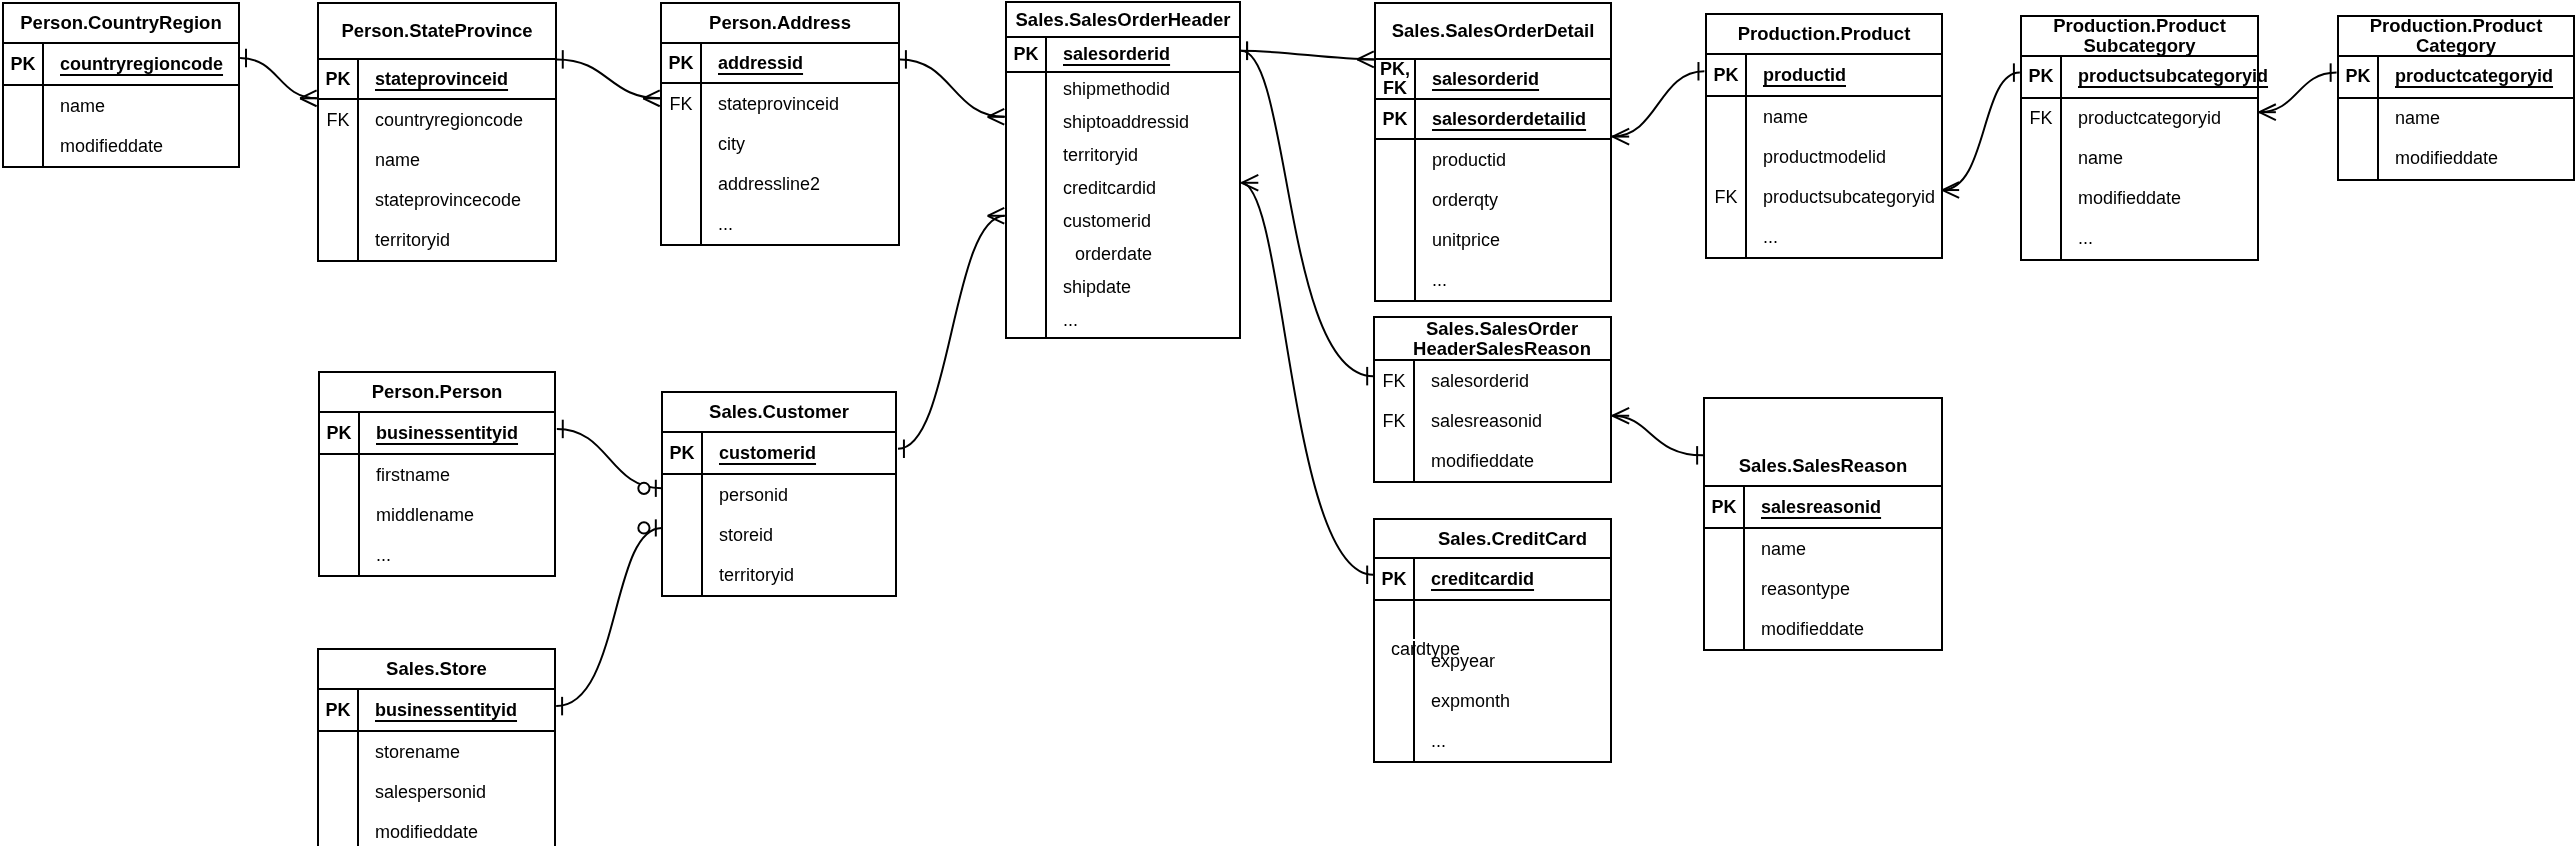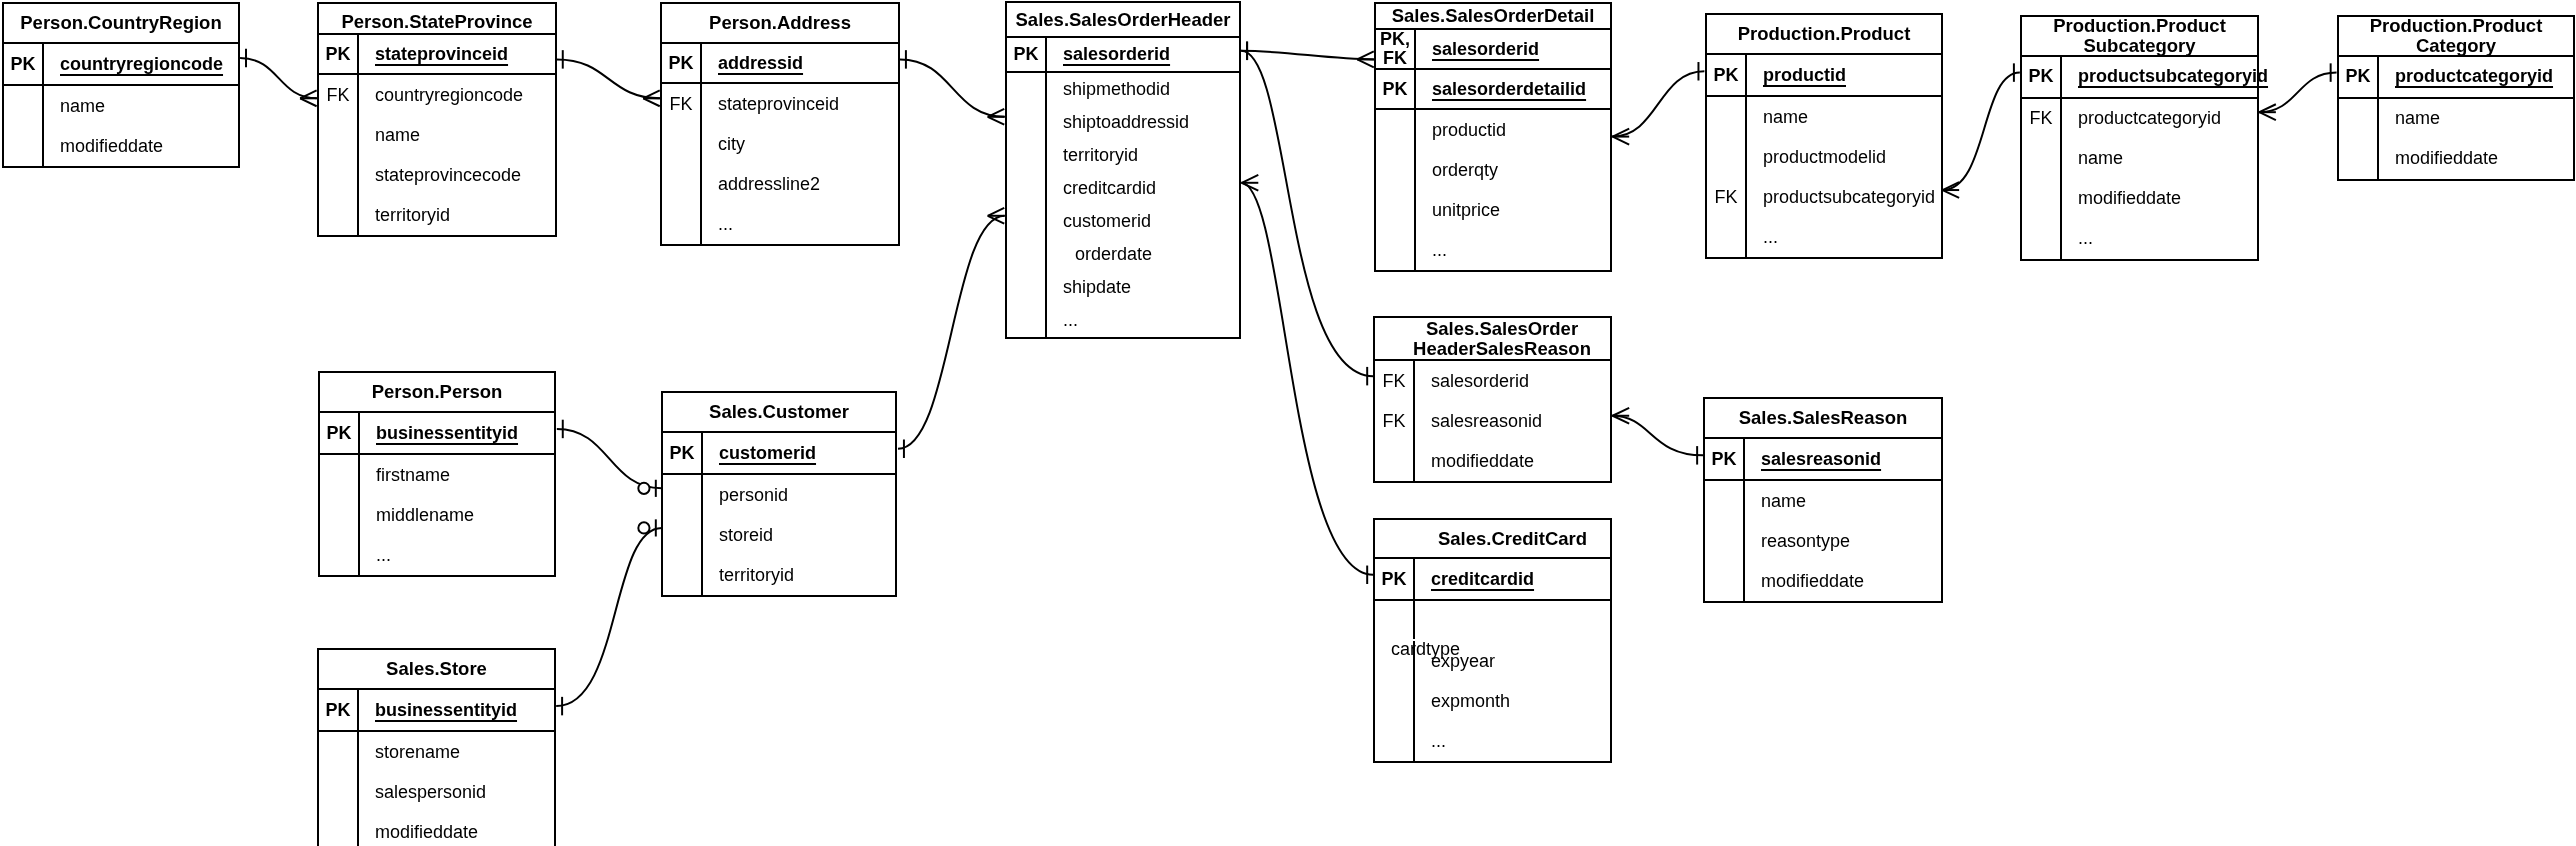--- a/index.html
+++ b/index.html
@@ -142,21 +142,21 @@
           <span class="key"></span>
           <span class="fname">name</span>
         </div>
         <div class="row" style="height: 40px;">
           <span class="key"></span>
           <span class="fname">modifieddate</span>
         </div>
       </div>
     </div>
     <div class="tbl" style="left: 317px; top: 2px; width: 236px;">
-      <div class="ttl" style="height: 23px; margin-top: 6px;">Person.StateProvince</div>
+      <div class="ttl" style="height: 54px;">Person.StateProvince</div>
       <div class="sec">
         <div class="row" style="height: 38px;">
           <span class="key bold">PK</span>
           <span class="fname pk">stateprovinceid</span>
         </div>
       </div>
       <div class="sec">
         <div class="row" style="height: 40px;">
           <span class="key">FK</span>
           <span class="fname">countryregioncode</span>
@@ -239,21 +239,21 @@
           <span class="key"></span>
           <span class="fname">shipdate</span>
         </div>
         <div class="row" style="height: 33px;">
           <span class="key"></span>
           <span class="fname">...</span>
         </div>
       </div>
     </div>
     <div class="tbl" style="left: 1374px; top: 2px; width: 234px;">
-      <div class="ttl" style="height: 24px; border-radius: 11px;">Sales.SalesOrderDetail</div>
+      <div class="ttl" style="height: 54px; border-radius: 11px;">Sales.SalesOrderDetail</div>
       <div class="sec">
         <div class="row" style="height: 38px;">
           <span class="key bold">PK,
 FK</span>
           <span class="fname pk">salesorderid</span>
         </div>
       </div>
       <div class="sec">
         <div class="row" style="height: 38px;">
           <span class="key bold">PK</span>
@@ -412,21 +412,21 @@
           <span class="key">FK</span>
           <span class="fname">salesreasonid</span>
         </div>
         <div class="row" style="height: 40px;">
           <span class="key"></span>
           <span class="fname">modifieddate</span>
         </div>
       </div>
     </div>
     <div class="tbl" style="left: 1703px; top: 397px; width: 236px;">
-      <div class="ttl" style="height: 38px;">Sales.SalesReason</div>
+      <div class="ttl" style="height: 38px; margin-top: 48px;">Sales.SalesReason</div>
       <div class="sec">
         <div class="row" style="height: 40px;">
           <span class="key bold">PK</span>
           <span class="fname pk">salesreasonid</span>
         </div>
       </div>
       <div class="sec">
         <div class="row" style="height: 40px;">
           <span class="key"></span>
           <span class="fname">name</span>

